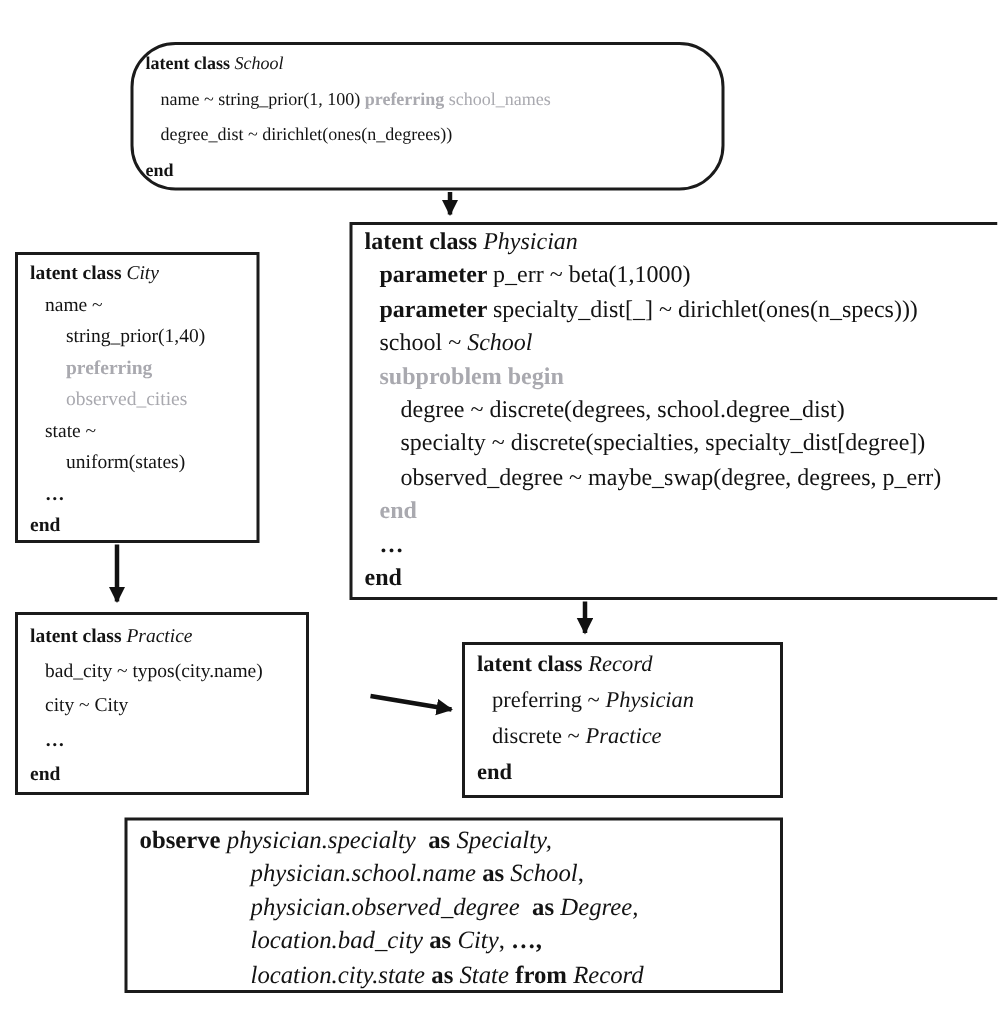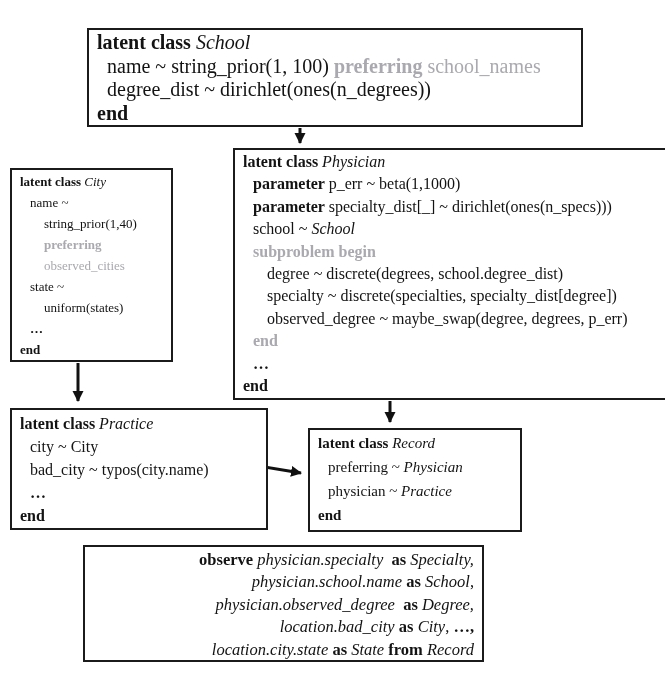--- a/index.html
+++ b/index.html
@@ -31,26 +31,26 @@
   }
   .ln{white-space:pre-wrap;}
   .b{font-weight:bold;}
   .i{font-style:italic;}
   .g{color:var(--gray);}
   .ind0{padding-left:0;}
   .ind1{padding-left:10px;}
   .ind2{padding-left:24px;}
   .ind3{padding-left:74px;}
 
-  .box-school   {left:87px;  top:28px;  width:496px; height:99px;  font-size:20px;   line-height:23.5px;}
+  .box-school   {left:87px;  top:28px;  width:396px; height:99px;  font-size:12px;   line-height:23.5px;border-radius:30px;}
   .box-city     {left:10px;  top:168px; width:163px; height:194px; font-size:13px; line-height:21px;}
   .box-physician{left:190px; top:148px; width:442px; height:252px; font-size:16px;   line-height:22.4px;margin-left:43px;}
-  .box-practice {left:10px;  top:408px; width:258px; height:122px; font-size:16px;   line-height:23px; padding-top:2px;}
+  .box-practice {left:10px;  top:408px; width:196px; height:122px; font-size:13px;   line-height:23px; padding-top:2px;}
   .box-record   {left:308px; top:428px; width:214px; height:104px; font-size:15px;   line-height:24px; padding-top:1px;}
-  .box-observe  {left:83px;  top:545px; width:401px; height:117px; font-size:16.5px; line-height:22.4px; padding-top:2px;text-align:right;}
+  .box-observe  {left:83px;  top:545px; width:439px; height:117px; font-size:16.5px; line-height:22.4px; padding-top:2px;}
 </style>
 </head>
 <body>
 
 <div class="canvas">
 
   <svg class="arrows" width="665" height="680" viewBox="0 0 665 680">
     <defs>
       <marker id="ah" markerUnits="userSpaceOnUse" markerWidth="14" markerHeight="14" refX="10" refY="5.5" orient="auto">
         <path class="ah" d="M0,0 L11,5.5 L0,11 z"></path>
@@ -58,17 +58,17 @@
     </defs>
     <line x1="300" y1="128" x2="300" y2="143" stroke-width="3" marker-end="url(#ah)"></line>
     <line x1="78" y1="363" x2="78" y2="401" stroke-width="3" marker-end="url(#ah)"></line>
     <line x1="390" y1="401" x2="390" y2="422" stroke-width="3" marker-end="url(#ah)"></line>
     <line x1="247" y1="464" x2="301" y2="473" stroke-width="3" marker-end="url(#ah)"></line>
   </svg>
 
   <div class="box box-school"><div class="ln ind0"><span class="b">latent class </span><span class="i">School</span></div><div class="ln ind1"><span class="">name ~ string_prior(1, 100) </span><span class="g b">preferring </span><span class="g">school_names</span></div><div class="ln ind1"><span class="">degree_dist ~ dirichlet(ones(n_degrees))</span></div><div class="ln ind0"><span class="b">end</span></div></div>
   <div class="box box-city"><div class="ln ind0"><span class="b">latent class </span><span class="i">City</span></div><div class="ln ind1"><span class="">name ~</span></div><div class="ln ind2"><span class="">string_prior(1,40)</span></div><div class="ln ind2"><span class="g b">preferring</span></div><div class="ln ind2"><span class="g">observed_cities</span></div><div class="ln ind1"><span class="">state ~</span></div><div class="ln ind2"><span class="">uniform(states)</span></div><div class="ln ind1"><span class="b">…</span></div><div class="ln ind0"><span class="b">end</span></div></div>
   <div class="box box-physician"><div class="ln ind0"><span class="b">latent class </span><span class="i">Physician</span></div><div class="ln ind1"><span class="b">parameter </span><span class="">p_err ~ beta(1,1000)</span></div><div class="ln ind1"><span class="b">parameter </span><span class="">specialty_dist[_] ~ dirichlet(ones(n_specs)))</span></div><div class="ln ind1"><span class="">school ~ </span><span class="i">School</span></div><div class="ln ind1"><span class="g b">subproblem begin</span></div><div class="ln ind2"><span class="">degree ~ discrete(degrees, school.degree_dist)</span></div><div class="ln ind2"><span class="">specialty ~ discrete(specialties, specialty_dist[degree])</span></div><div class="ln ind2"><span class="">observed_degree ~ maybe_swap(degree, degrees, p_err)</span></div><div class="ln ind1"><span class="g b">end</span></div><div class="ln ind1"><span class="b">…</span></div><div class="ln ind0"><span class="b">end</span></div></div>
-  <div class="box box-practice"><div class="ln ind0"><span class="b">latent class </span><span class="i">Practice</span></div><div class="ln ind1"><span class="">city ~ City</span></div><div class="ln ind1"><span class="">bad_city ~ typos(city.name)</span></div><div class="ln ind1"><span class="b">…</span></div><div class="ln ind0"><span class="b">end</span></div></div>
-  <div class="box box-record"><div class="ln ind0"><span class="b">latent class </span><span class="i">Record</span></div><div class="ln ind1"><span class="">preferring ~ </span><span class="i">Physician</span></div><div class="ln ind1"><span class="">physician ~ </span><span class="i">Practice</span></div><div class="ln ind0"><span class="b">end</span></div></div>
+  <div class="box box-practice"><div class="ln ind0"><span class="b">latent class </span><span class="i">Practice</span></div><div class="ln ind1"><span class="">bad_city ~ typos(city.name)</span></div><div class="ln ind1"><span class="">city ~ City</span></div><div class="ln ind1"><span class="b">…</span></div><div class="ln ind0"><span class="b">end</span></div></div>
+  <div class="box box-record"><div class="ln ind0"><span class="b">latent class </span><span class="i">Record</span></div><div class="ln ind1"><span class="">preferring ~ </span><span class="i">Physician</span></div><div class="ln ind1"><span class="">discrete ~ </span><span class="i">Practice</span></div><div class="ln ind0"><span class="b">end</span></div></div>
   <div class="box box-observe"><div class="ln ind0"><span class="b">observe </span><span class="i">physician.specialty </span><span class="b"> as </span><span class="i">Specialty,</span></div><div class="ln ind3"><span class="i">physician.school.name </span><span class="b">as </span><span class="i">School</span><span class="">,</span></div><div class="ln ind3"><span class="i">physician.observed_degree </span><span class="b"> as </span><span class="i">Degree,</span></div><div class="ln ind3"><span class="i">location.bad_city </span><span class="b">as </span><span class="i">City</span><span class="">, </span><span class="b">…,</span></div><div class="ln ind3"><span class="i">location.city.state </span><span class="b">as </span><span class="i">State </span><span class="b">from </span><span class="i">Record</span></div></div>
 
 </div>
 
 </body></html>

